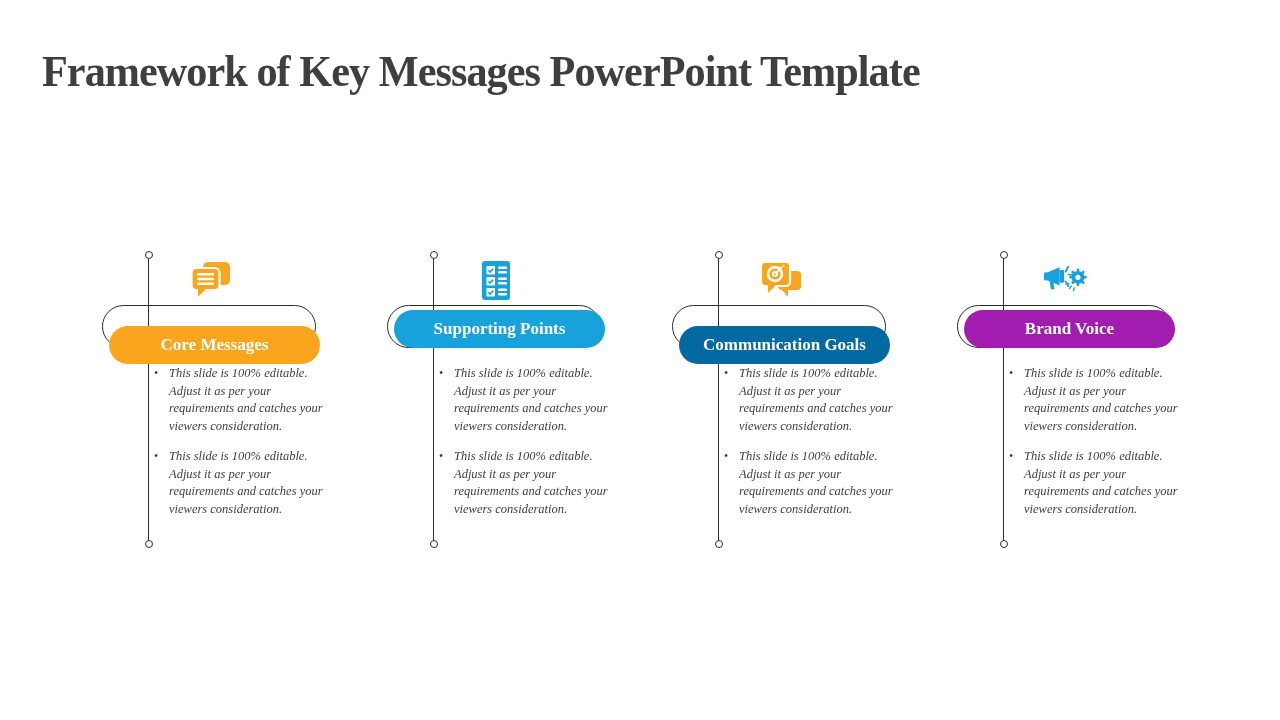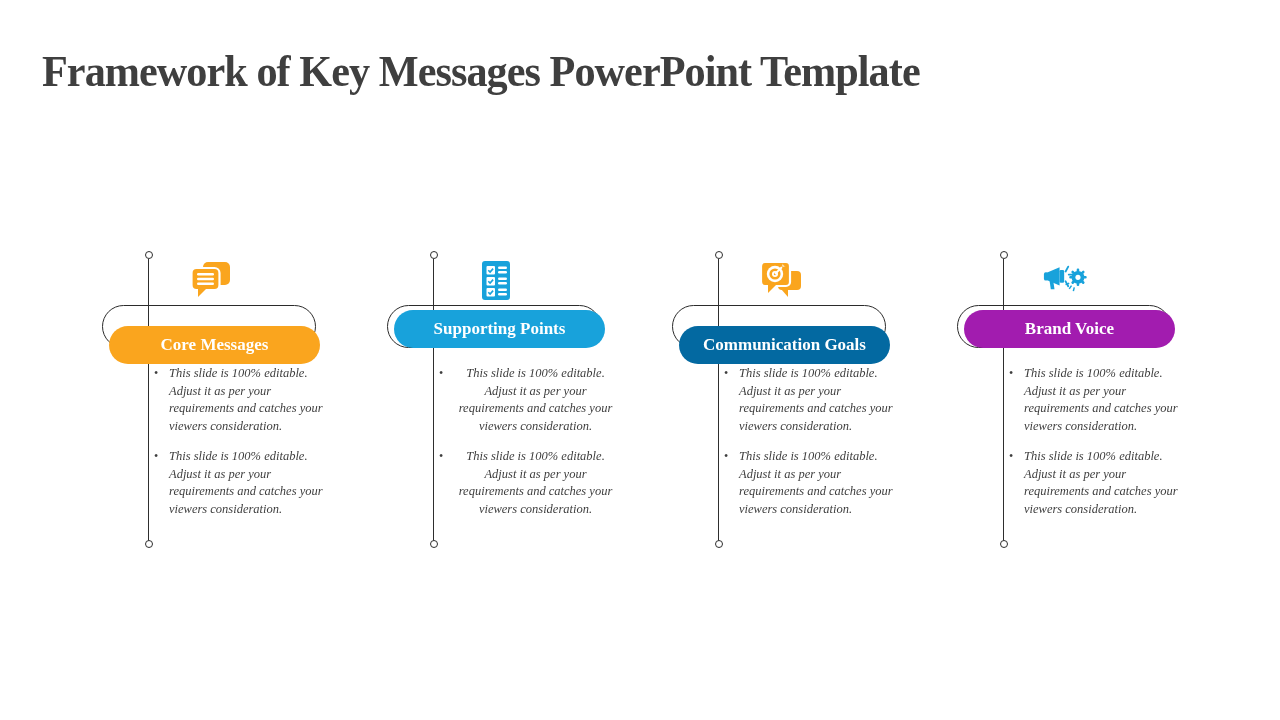--- a/index.html
+++ b/index.html
@@ -16,21 +16,21 @@
   .slide-title {
     position:absolute; left:42px; top:46px;
     font-size:44px; font-weight:800; color:#3f3f3f;
     letter-spacing:-1px;
     transform:scaleX(0.96); transform-origin:left center;
     white-space:nowrap;
   }
 
   .column { position:absolute; top:250px; width:240px; height:305px; }
   .col-1 { left:100px; }
-  .col-2 { left:385px;text-align:center; }
+  .col-2 { left:385px; }
   .col-3 { left:670px; }
   .col-4 { left:955px; }
 
   .vline {
     position:absolute; left:48px; top:9px;
     width:0; height:283px;
     border-left:1.6px solid #2e2e2e;
   }
   .node-dot {
     position:absolute; left:44.5px;

